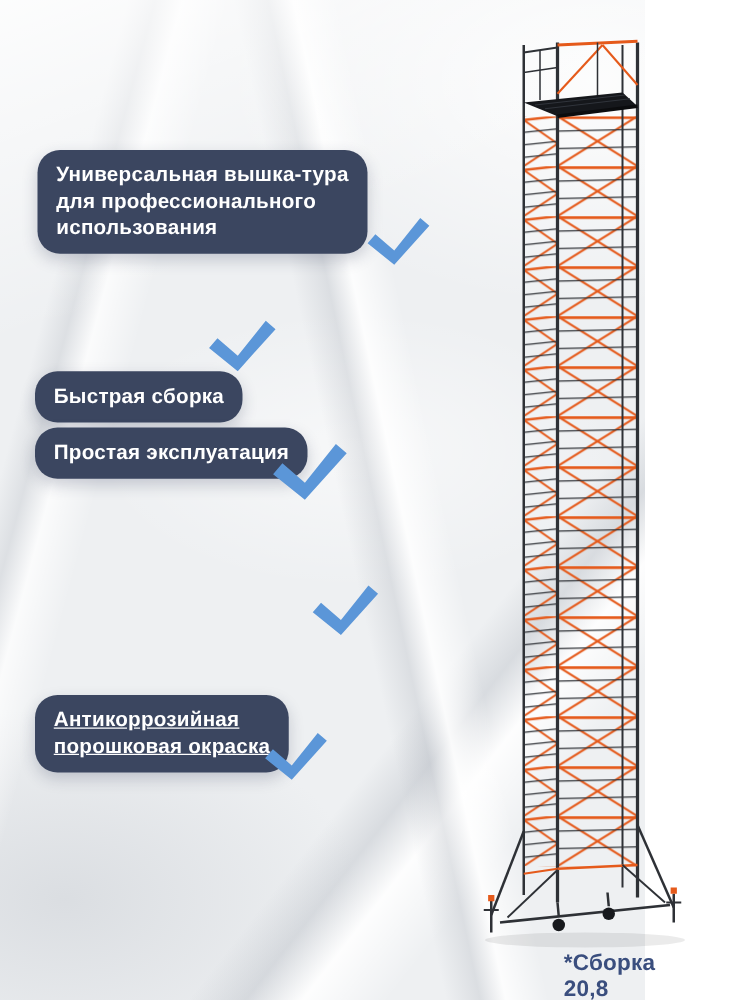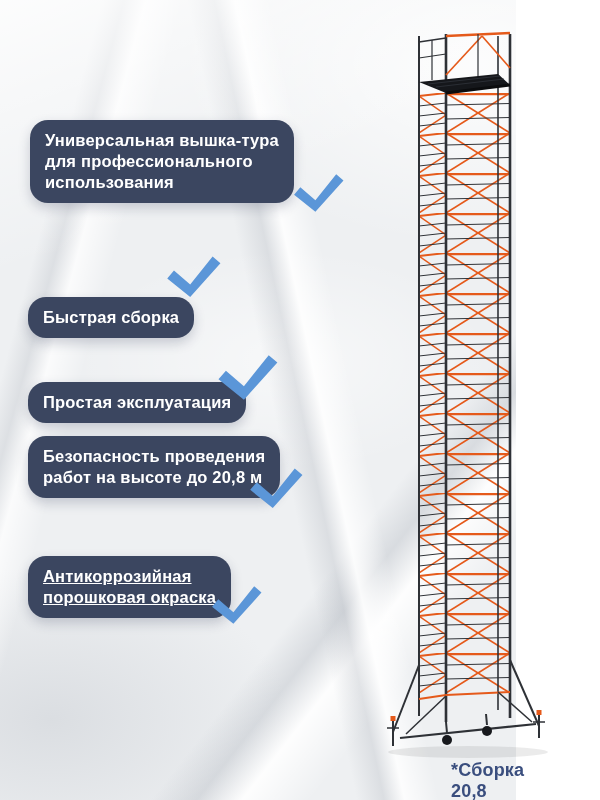--- a/index.html
+++ b/index.html
@@ -23,21 +23,21 @@
     position:absolute;z-index:2;display:inline-block;
     background:var(--badge_bg,#3B4660);
     color:var(--badge_text,#ffffff);
     font-weight:700;font-size:16.5px;line-height:21px;letter-spacing:.2px;
     padding:10px 15px;border-radius:18px;
     box-shadow:0 5px 12px rgba(40,50,80,.22);
     white-space:pre-line;
   }
   .b1{left:30px;top:120px;}
   .b2{left:28px;top:249px;margin-top:48px;}
-  .b3{left:28px;top:342px;margin-top:40px;}
+  .b3{left:28px;top:342px;}
   .b4{left:28px;top:436px;}
   .b5{left:28px;top:556px;text-decoration:underline;}
   .check{position:absolute;z-index:3;}
   .check polygon{fill:var(--check_blue,#5B96D8);}
   .c1{left:292px;top:170px;width:52px;height:42px;}
   .c2{left:165px;top:252px;width:56px;height:45px;}
   .c3{left:216px;top:350px;width:62px;height:50px;}
   .c4{left:248px;top:464px;width:55px;height:44px;}
   .c5{left:210px;top:582px;width:52px;height:42px;}
   .tower{position:absolute;left:386px;top:20px;z-index:1;}
@@ -129,22 +129,20 @@
   <div class="badge b2">Быстрая сборка</div>
   <svg class="check c2" viewBox="0 0 100 80">
     <polygon points="4,47 16,33 45,58 85,8 99,20 45,80"></polygon>
   </svg>
 
   <div class="badge b3">Простая эксплуатация</div>
   <svg class="check c3" viewBox="0 0 100 80">
     <polygon points="4,47 16,33 45,58 85,8 99,20 45,80"></polygon>
   </svg>
 
-  <div class="badge b4">Безопасность проведения
-работ на высоте до 20,8 м</div>
   <svg class="check c4" viewBox="0 0 100 80">
     <polygon points="4,47 16,33 45,58 85,8 99,20 45,80"></polygon>
   </svg>
 
   <div class="badge b5">Антикоррозийная
 порошковая окраска</div>
   <svg class="check c5" viewBox="0 0 100 80">
     <polygon points="4,47 16,33 45,58 85,8 99,20 45,80"></polygon>
   </svg>
 

